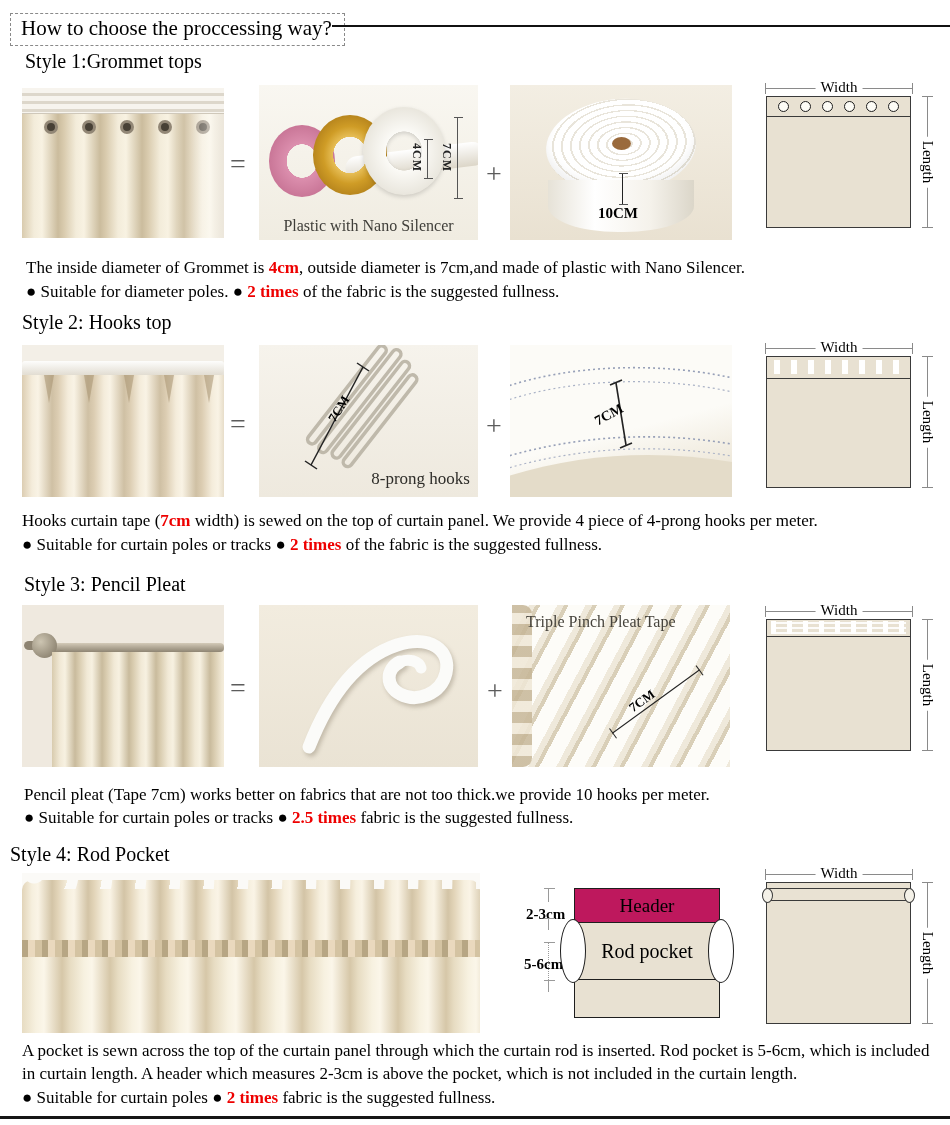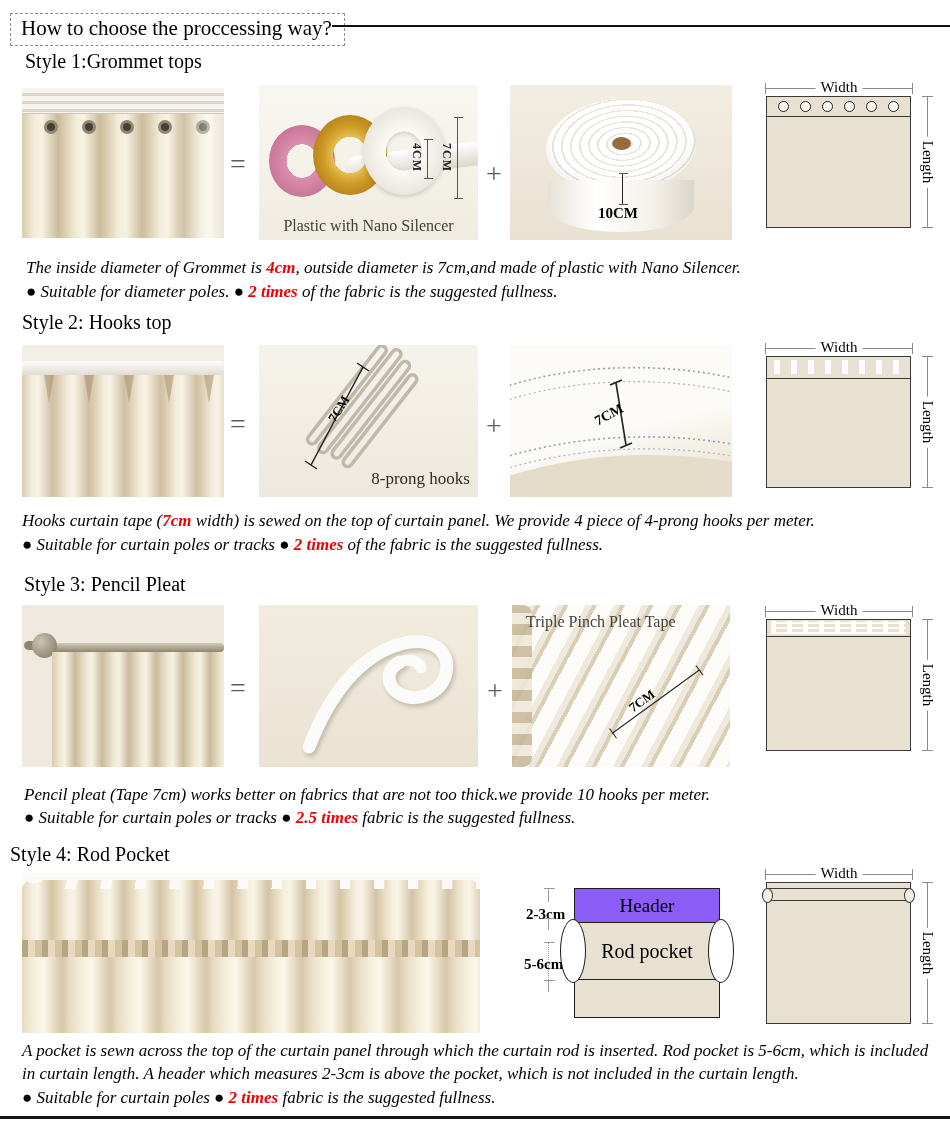--- a/index.html
+++ b/index.html
@@ -10,21 +10,21 @@
   }
   
   .title-box {
     position:absolute; left:10px; top:13px; border:1px dashed #8a8a8a;
     padding:2px 12px 4px 10px; font-size:21px; background:#fff;
   }
   .title-rule { position:absolute; left:332px; right:0; top:25px; height:2px; background:#111; }
   .bot-rule { position:absolute; left:0; right:0; top:1116px; height:3px; background:#151515; }
 
   .h { position:absolute; font-size:20px; }
-  .txt { position:absolute; font-size:17px; line-height:1.35;font-style:italic; }
+  .txt { position:absolute; font-size:17px; line-height:1.35; }
   .red { color:#ee0000; font-weight:bold; }
   .sym { position:absolute; font-size:28px; color:#5c5c5c; }
 
   
   .photo { position:absolute; overflow:hidden; }
 
   
   .ph1 { left:22px; top:88px; width:202px; height:150px; background:#efe9df; }
   .ph1 .wall { position:absolute; top:0; left:0; right:0; height:26px;
     background:repeating-linear-gradient(180deg,#f7f4ee 0 5px,#ddd7cb 5px 8px); border-bottom:1px solid #cfc8ba; }
@@ -156,21 +156,21 @@
                repeating-linear-gradient(90deg, #ffffff 0 5px, rgba(0,0,0,0) 5px 16px); }
   .tube { position:absolute; top:5px; left:-4px; right:-4px; height:13px;
     background:#e9e2d3; border:1px solid #3a3a3a; border-radius:7px / 50%; }
   .tube::before,.tube::after { content:''; position:absolute; top:-1px; width:9px; height:13px;
     border:1px solid #3a3a3a; border-radius:50%; background:#f4f1e8; }
   .tube::before { left:-2px; } .tube::after { right:-2px; }
 
   
   .rp { position:absolute; left:524px; top:876px; width:224px; height:158px; font-size:19px; }
   .rp .main { position:absolute; left:50px; top:12px; width:146px; }
-  .rp .hdr { height:34px; background:#8b5cf6; border:1.5px solid #1e1e1e; border-bottom:none;
+  .rp .hdr { height:34px; background:#be185d; border:1.5px solid #1e1e1e; border-bottom:none;
     display:flex; align-items:center; justify-content:center; }
   .rp .pkt { position:relative; height:58px; background:#e8e1d2;
     border-top:1.5px solid #1e1e1e; border-bottom:1.5px solid #1e1e1e;
     display:flex; align-items:center; justify-content:center; font-size:20px; }
   .rp .el { position:absolute; top:-4px; bottom:-4px; width:26px; border:1.5px solid #1e1e1e;
     border-radius:50%; background:#fff; }
   .rp .el.l { left:-14px; } .rp .el.r { right:-14px; }
   .rp .btm { height:38px; background:#e8e1d2; border:1.5px solid #1e1e1e; border-top:none; }
   .rp .dlab { position:absolute; font-size:15px; font-weight:bold; }
   .rp .d1 { left:2px; top:30px; } .rp .d2 { left:0px; top:80px; }

